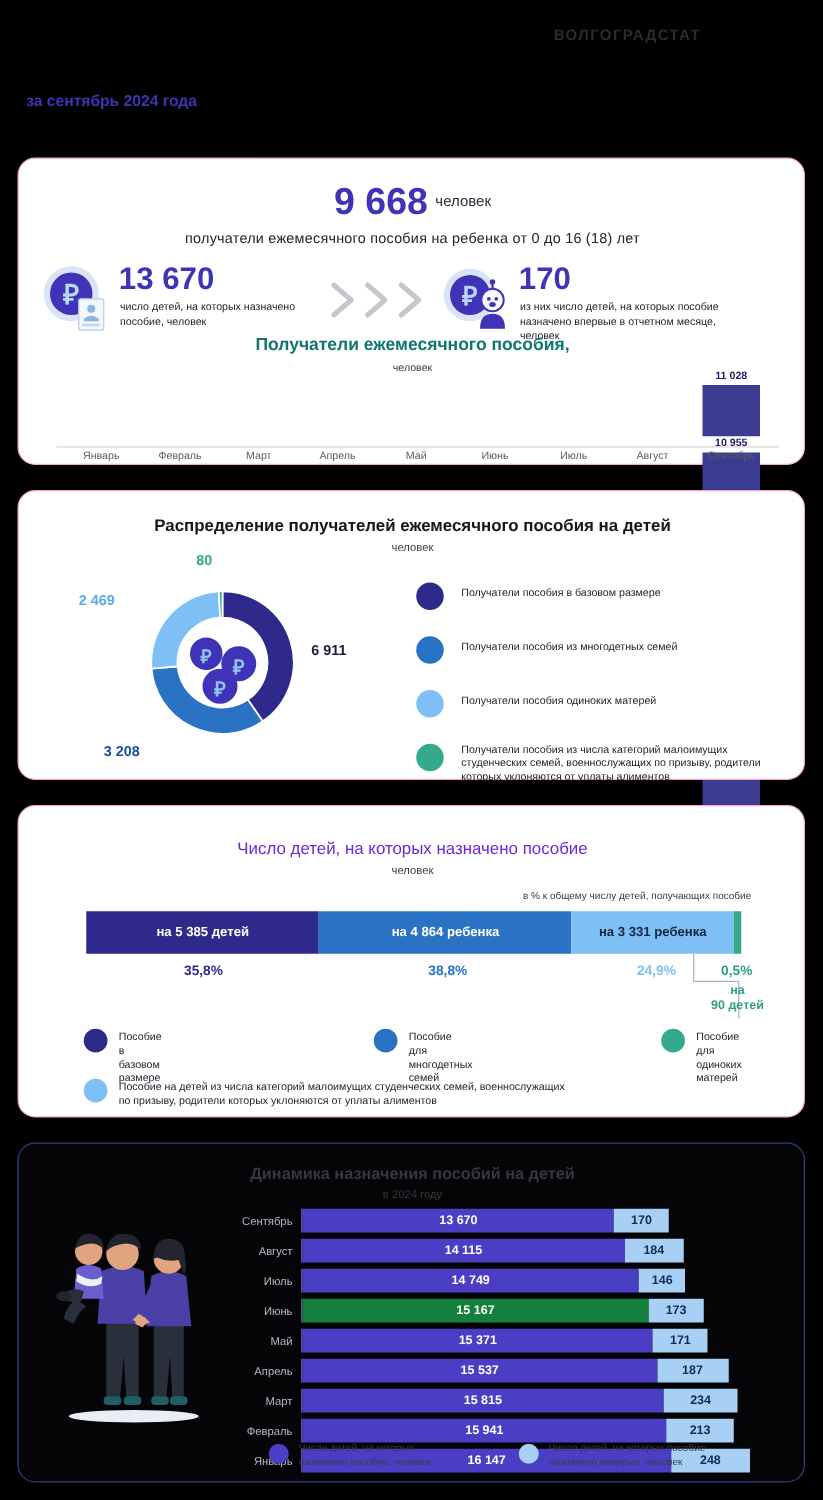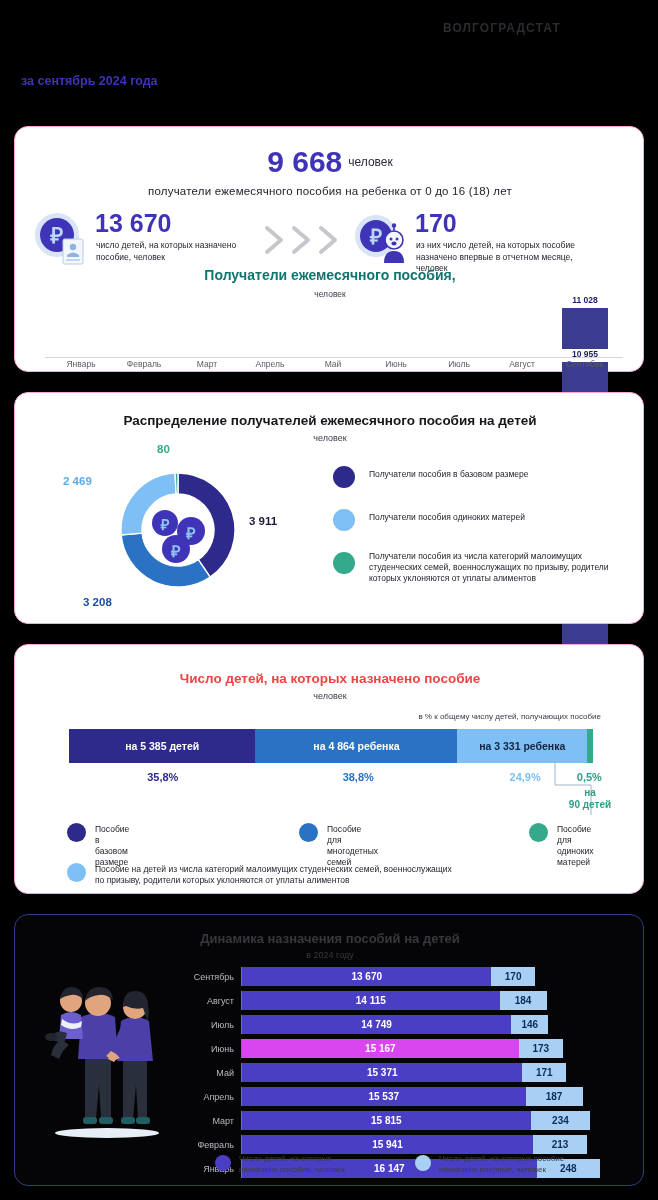--- a/index.html
+++ b/index.html
@@ -121,21 +121,21 @@
   }
   .lg-txt {
     position: absolute; left: 36px; top: 4px; width: 255px;
     font-size: 8.5px; color: #1d1d28; line-height: 11px;
   }
 
   
   #card3 { top: 644px; height: 250px; }
   .c3-title {
     position: absolute; left: 0; top: 26px; width: 630px; text-align: center;
-    font-size: 13.5px; font-weight: bold; color: #ef4444;
+    font-size: 13.5px; font-weight: normal; color: #6d28d9;
   }
   .c3-sub {
     position: absolute; left: 0; top: 46px; width: 630px; text-align: center;
     font-size: 9px; color: #3a3a46;
   }
   .c3-note {
     position: absolute; right: 42px; top: 67px;
     font-size: 8px; color: #3a3a46;
   }
   .sbar { position: absolute; left: 54px; top: 84px; width: 524px; height: 34px; display: flex; }
@@ -323,29 +323,33 @@
       <svg viewBox="0 0 150 150" width="150" height="150" style="position:absolute;left:0;top:0">
         <circle cx="62" cy="68" r="13" fill="#3f34b8"></circle>
         <text x="62" y="75" font-family="Liberation Sans, sans-serif" font-size="15" font-weight="bold" fill="#8fc3f0" text-anchor="middle">₽</text>
         <circle cx="88" cy="76" r="14" fill="#3f34b8"></circle>
         <text x="88" y="84" font-family="Liberation Sans, sans-serif" font-size="16" font-weight="bold" fill="#8fc3f0" text-anchor="middle">₽</text>
         <circle cx="73" cy="94" r="14" fill="#3f34b8"></circle>
         <text x="73" y="102" font-family="Liberation Sans, sans-serif" font-size="16" font-weight="bold" fill="#8fc3f0" text-anchor="middle">₽</text>
       </svg>
     </div>
 
-    <div class="donut-val" id="dv0">3 911</div>
+    <div class="donut-val" id="dv0">6 911</div>
     <div class="donut-val" id="dv1">3 208</div>
     <div class="donut-val" id="dv2">2 469</div>
     <div class="donut-val" id="dv3">80</div>
 
     <div class="c2-legend" id="c2-legend">
         <div class="lg-row">
           <span class="lg-dot" style="background: rgb(46, 42, 140);"></span>
           <span class="lg-txt">Получатели пособия в базовом размере</span>
+        </div>
+        <div class="lg-row">
+          <span class="lg-dot" style="background: rgb(42, 115, 196);"></span>
+          <span class="lg-txt">Получатели пособия из многодетных семей</span>
         </div>
         <div class="lg-row">
           <span class="lg-dot" style="background: rgb(126, 192, 245);"></span>
           <span class="lg-txt">Получатели пособия одиноких матерей</span>
         </div>
         <div class="lg-row" style="min-height: 34px;">
           <span class="lg-dot" style="background: rgb(52, 169, 140);"></span>
           <span class="lg-txt" style="top: 0px;">Получатели пособия из числа категорий малоимущих студенческих семей, военнослужащих по призыву, родители которых уклоняются от уплаты алиментов</span>
         </div>
       </div>
@@ -449,21 +453,21 @@
         <div class="hrow">
           <div class="hrow-lbl">Июль</div>
           <div class="hrow-bars">
             <div class="hb-main" style="width: 269.134px; background: rgb(74, 63, 196);">14 749</div>
             <div class="hb-new" style="left: 269.134px; width: 37.2981px; background: rgb(168, 208, 245);">146</div>
           </div>
         </div>
         <div class="hrow">
           <div class="hrow-lbl">Июнь</div>
           <div class="hrow-bars">
-            <div class="hb-main" style="width: 276.762px; background: #d946ef;">15 167</div>
+            <div class="hb-main" style="width: 276.762px; background: #15803d;">15 167</div>
             <div class="hb-new" style="left: 276.762px; width: 44.1957px; background: rgb(168, 208, 245);">173</div>
           </div>
         </div>
         <div class="hrow">
           <div class="hrow-lbl">Май</div>
           <div class="hrow-bars">
             <div class="hb-main" style="width: 280.484px; background: rgb(74, 63, 196);">15 371</div>
             <div class="hb-new" style="left: 280.484px; width: 43.6848px; background: rgb(168, 208, 245);">171</div>
           </div>
         </div>

